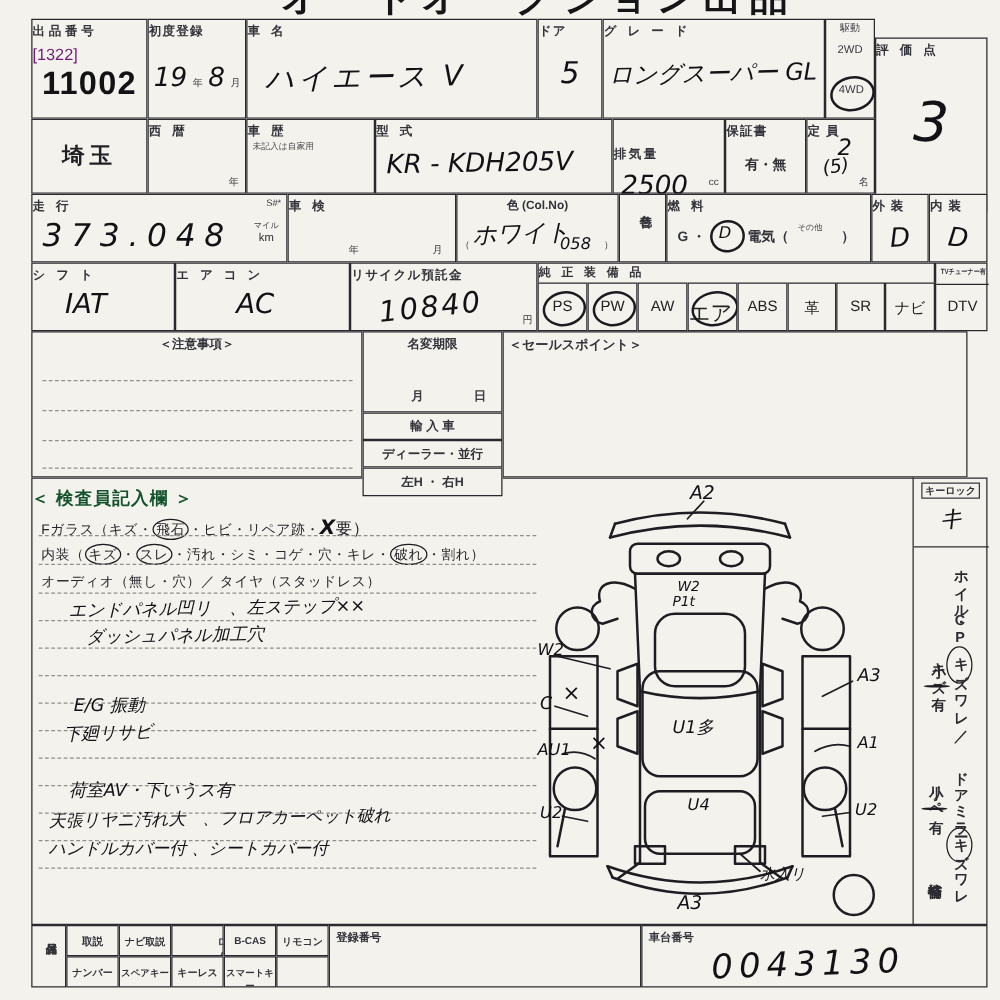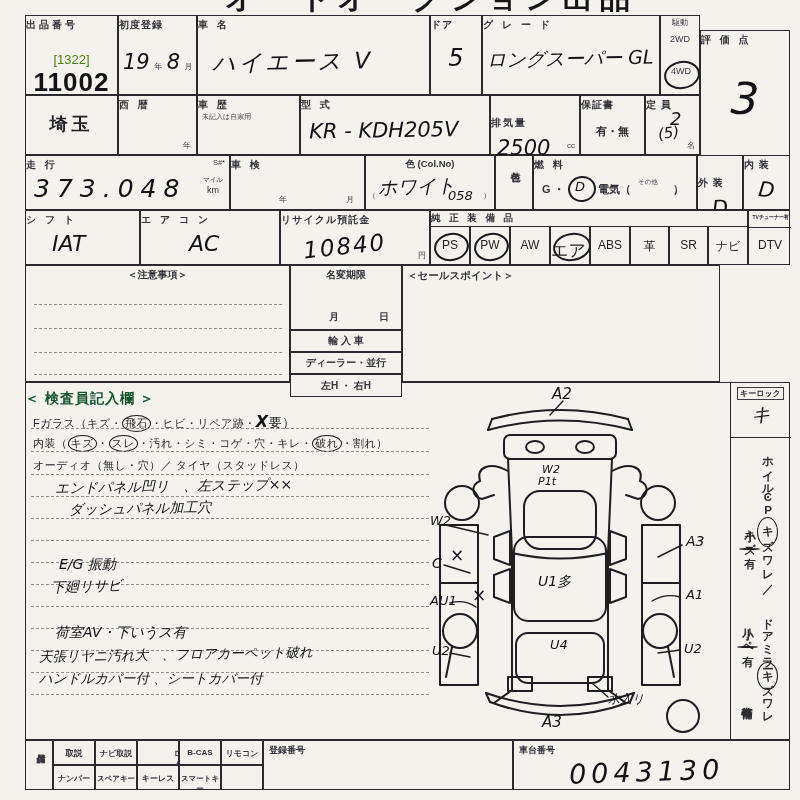--- a/index.html
+++ b/index.html
@@ -24,21 +24,21 @@
 <body>
 
 <div class="paper"></div>
 
 <div class="nb" style="left:225px;top:0;width:420px;height:13px;overflow:hidden;">
   <span style="position:absolute;top:-22px;left:0;font-size:30px;font-weight:bold;letter-spacing:7px;color:#151518;">オートオークション出品票</span>
 </div>
 
 <div class="c" style="left:25px;top:15px;width:93px;height:80px;">
   <div class="lbl" style="margin-top:2px;filter:blur(0.6px);">出品番号</div>
-  <div style="font-size:13px;text-align:center;color:#4d7c0f;margin-top:20px;">[1322]</div>
+  <div style="font-size:13px;color:#701a75;margin-top:4px;">[1322]</div>
   <div style="font-size:26px;font-weight:bold;text-align:center;color:#131316;letter-spacing:1px;">11002</div>
 </div>
 
 <div class="c" style="left:118px;top:15px;width:79px;height:80px;">
   <div class="lbl" style="margin-top:2px;letter-spacing:1px;">初度登録</div>
   <div class="nb" style="left:4px;top:34px;width:72px;">
     <span class="hw" style="font-size:21px;">19</span>
     <span class="sm">年</span>
     <span class="hw" style="font-size:21px;">8</span>
     <span class="sm">月</span>
@@ -145,21 +145,21 @@
   <span class="nb" style="left:34px;top:20px;width:26px;height:24px;">
     <span class="ell" style="left:0;top:0;width:24px;height:22px;"></span>
     <span class="hw" style="position:absolute;left:7px;top:3px;font-size:13px;">D</span>
   </span>
   <span class="lbl2" style="position:absolute;left:64px;top:26px;font-size:11px;">電気（</span>
   <span style="position:absolute;left:104px;top:22px;font-size:6.5px;color:#44444a;">その他</span>
   <span class="lbl2" style="position:absolute;right:12px;top:26px;font-size:11px;">）</span>
 </div>
 
 <div class="c" style="left:697px;top:155px;width:46px;height:55px;">
-  <div class="lbl" style="margin-top:20px;letter-spacing:1px;">外 装</div>
+  <div class="lbl" style="margin-top:2px;letter-spacing:1px;font-family:Liberation Serif, serif;">外 装</div>
   <div class="hw" style="font-size:21px;text-align:center;margin-top:6px;transform:rotate(-4deg);">D</div>
 </div>
 
 <div class="c" style="left:743px;top:155px;width:47px;height:55px;">
   <div class="lbl" style="margin-top:2px;letter-spacing:1px;">内 装</div>
   <div class="hw" style="font-size:21px;text-align:center;margin-top:6px;transform:rotate(6deg);">D</div>
 </div>
 
 <div class="c" style="left:25px;top:210px;width:115px;height:55px;">
   <div class="lbl" style="margin-top:2px;">シ フ ト</div>
@@ -215,21 +215,21 @@
 </div>
 
 <div class="c" style="left:25px;top:265px;width:265px;height:117px;">
   <div class="lbl2" style="text-align:center;margin-top:2px;font-size:10px;">＜注意事項＞</div>
   <div class="rule" style="left:8px;top:38px;width:248px;"></div>
   <div class="rule" style="left:8px;top:62px;width:248px;"></div>
   <div class="rule" style="left:8px;top:86px;width:248px;"></div>
   <div class="rule" style="left:8px;top:108px;width:248px;"></div>
 </div>
 
-<div class="c" style="left:402px;top:265px;width:318px;height:117px;">
+<div class="c" style="left:402px;top:265px;width:372px;height:117px;">
   <div class="lbl2" style="margin:3px 0 0 4px;font-size:10.5px;">＜セールスポイント＞</div>
 </div>
 
 <div class="c" style="left:25px;top:382px;width:765px;height:358px;"></div>
 
 <div class="c" style="left:290px;top:265px;width:112px;height:65px;">
   <div class="lbl2" style="text-align:center;margin-top:2px;font-size:10px;">名変期限</div>
   <span class="sm" style="position:absolute;left:38px;bottom:5px;font-size:10px;font-weight:bold;">月</span>
   <span class="sm" style="position:absolute;right:12px;bottom:5px;font-size:10px;font-weight:bold;">日</span>
 </div>

